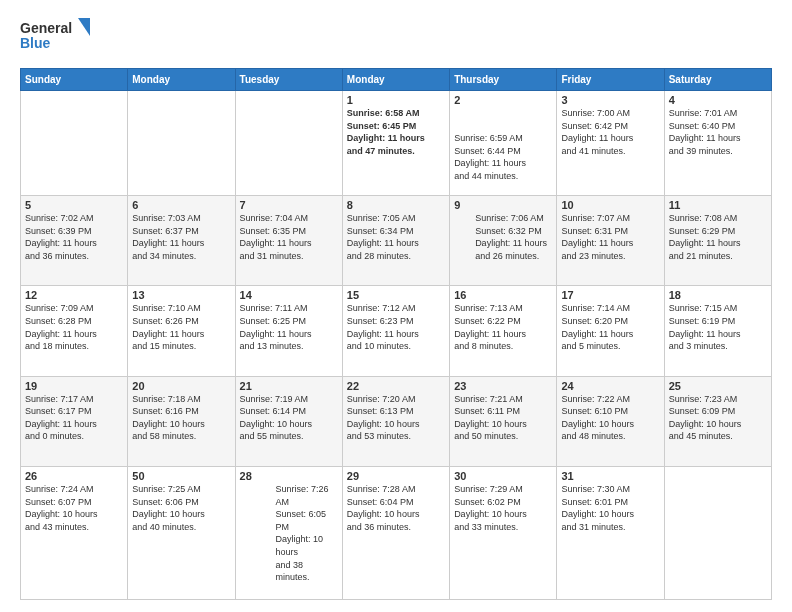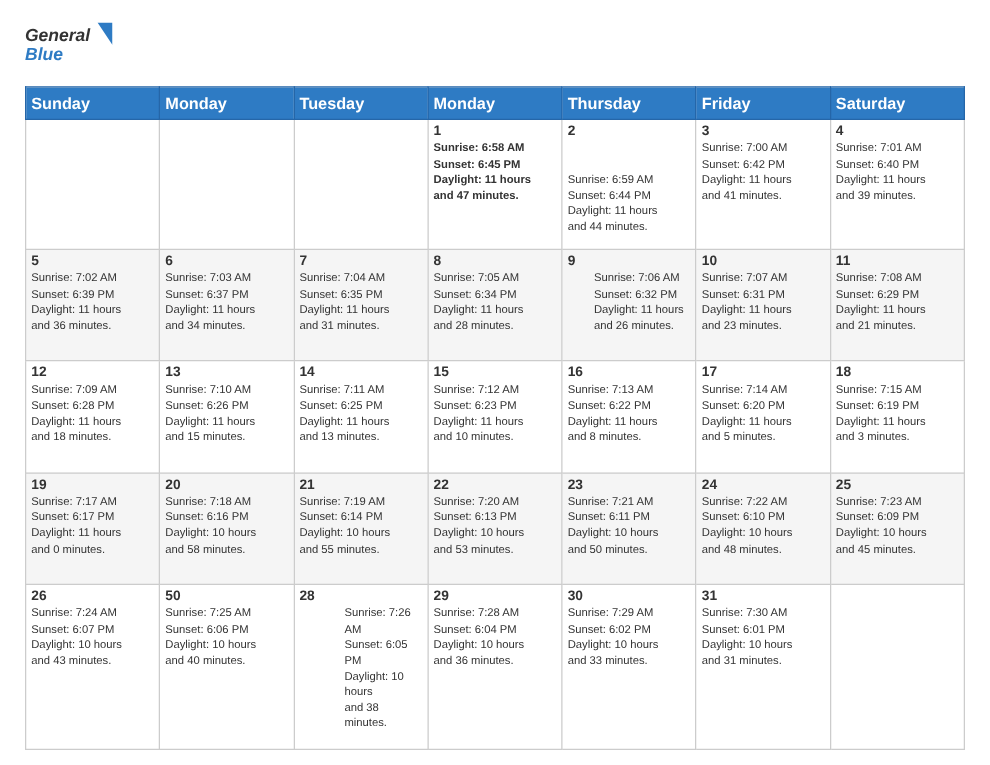--- a/index.html
+++ b/index.html
@@ -15,21 +15,20 @@
       height: 612px;
       padding: 18px 20px 12px 20px;
       display: flex;
       flex-direction: column;
     }
     .header {
       display: flex;
       justify-content: space-between;
       align-items: flex-end;
       margin-bottom: 10px;
-      font-style: italic;
     }
     .logo {
       display: flex;
       align-items: center;
       gap: 4px;
     }
     .title-section {
       text-align: right;
     }
     .month-title {
@@ -45,21 +44,21 @@
     .calendar {
       flex: 1;
       border: 1px solid #ccc;
       border-collapse: collapse;
       width: 100%;
       table-layout: fixed;
     }
     .calendar th {
       background: #2e7bc4;
       color: #fff;
-      font-size: 13px;
+      font-size: 10px;
       font-weight: bold;
       padding: 5px 4px;
       text-align: left;
       border: 1px solid #2566a8;
     }
     .calendar td {
       border: 1px solid #ccc;
       vertical-align: top;
       padding: 3px 4px;
       font-size: 9.5px;

